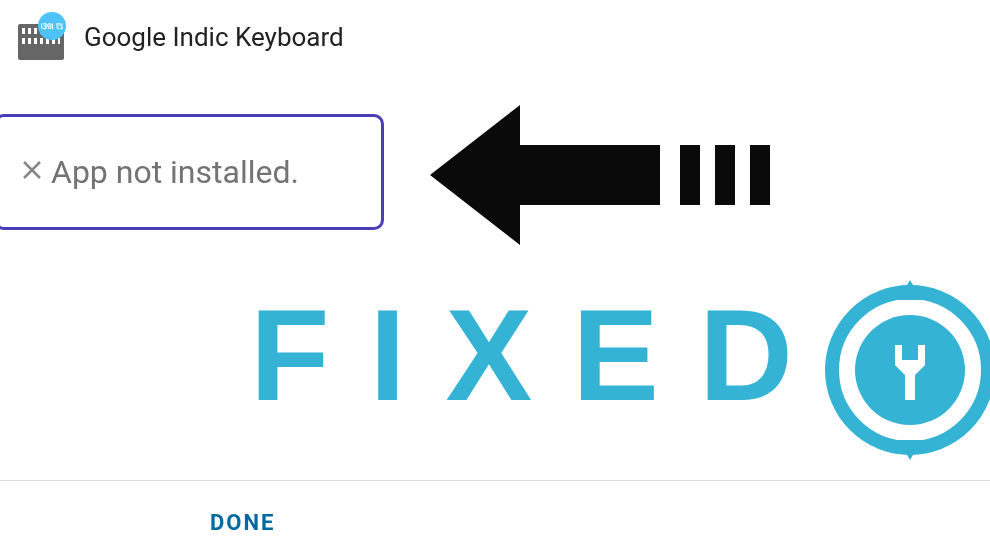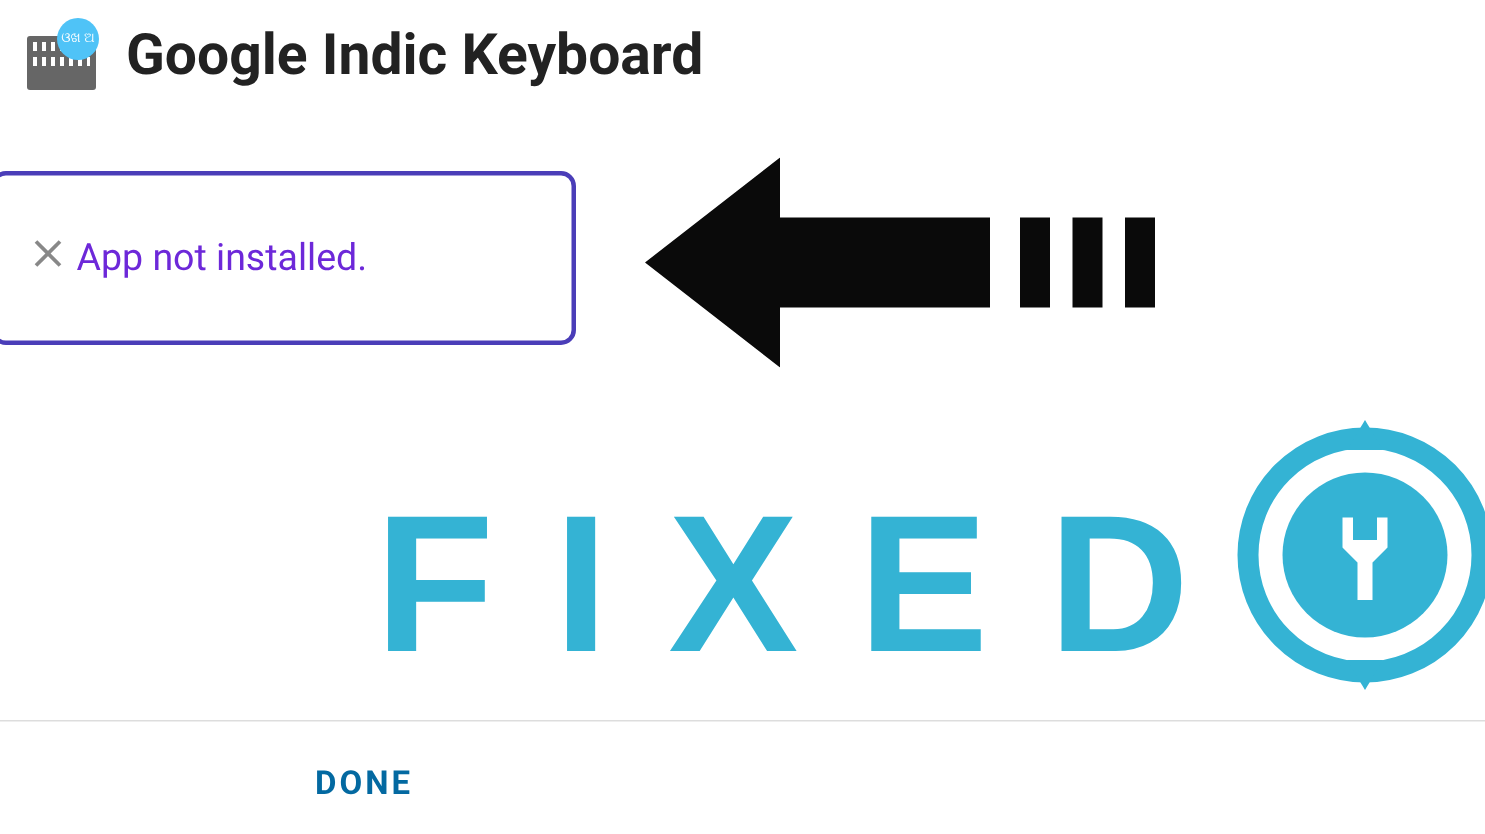--- a/index.html
+++ b/index.html
@@ -67,26 +67,27 @@
       height: 28px;
       background: #4fc3f7;
       border-radius: 14px;
       color: #fff;
       font-size: 9px;
       display: flex;
       align-items: center;
       justify-content: center;
       line-height: 1;
       text-align: center;
+      font-weight: bold;
     }
     
     .app-title {
-      font-size: 38px;
+      font-size: 26px;
       color: #222;
-      font-weight: 700;
+      font-weight: 400;
     }
     
     .error-box {
       border: 3px solid #4a3db8;
       border-radius: 10px;
       margin-left: -6px;
       margin-top: 40px;
       width: 390px;
       height: 116px;
       display: flex;
@@ -95,43 +96,42 @@
       gap: 8px;
     }
     
     .error-x {
       color: #888;
       font-size: 26px;
       font-weight: 300;
     }
     
     .error-text {
-      color: #6d28d9;
-      font-size: 25px;
+      color: #737373;
+      font-size: 32px;
       font-weight: 400;
     }
     
     .arrow-container {
       position: absolute;
       left: 430px;
       top: 105px;
       display: flex;
       align-items: center;
     }
     
     .fixed-text {
       position: absolute;
       left: 250px;
       top: 280px;
       font-size: 130px;
       font-weight: 700;
       color: #34b3d4;
       letter-spacing: 40px;
       font-family: Arial, sans-serif;
-      margin-top: 34px;
     }
     
     .fixed-icon {
       position: absolute;
       right: -20px;
       top: 270px;
     }
     
     .divider {
       position: absolute;

